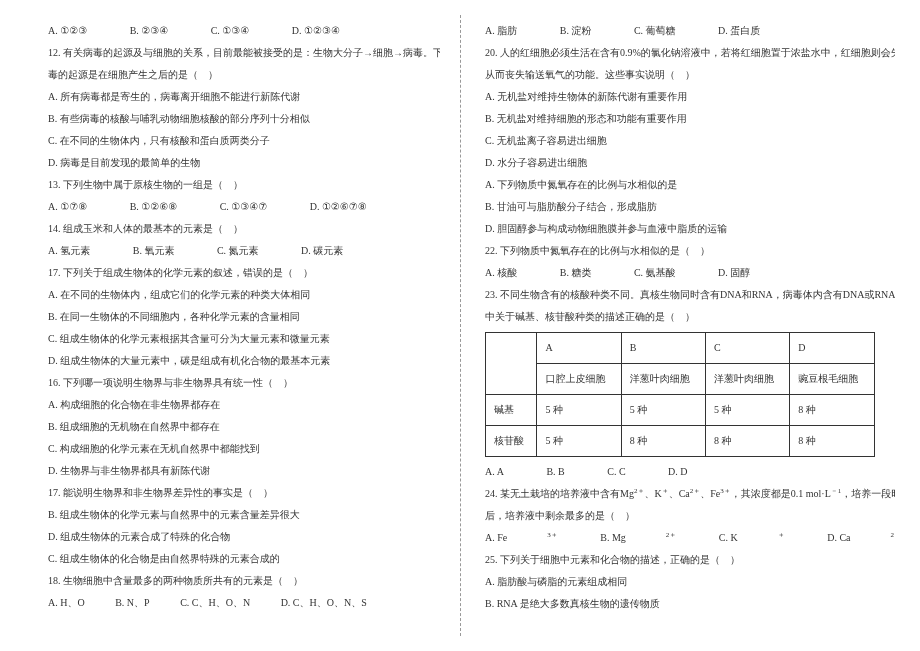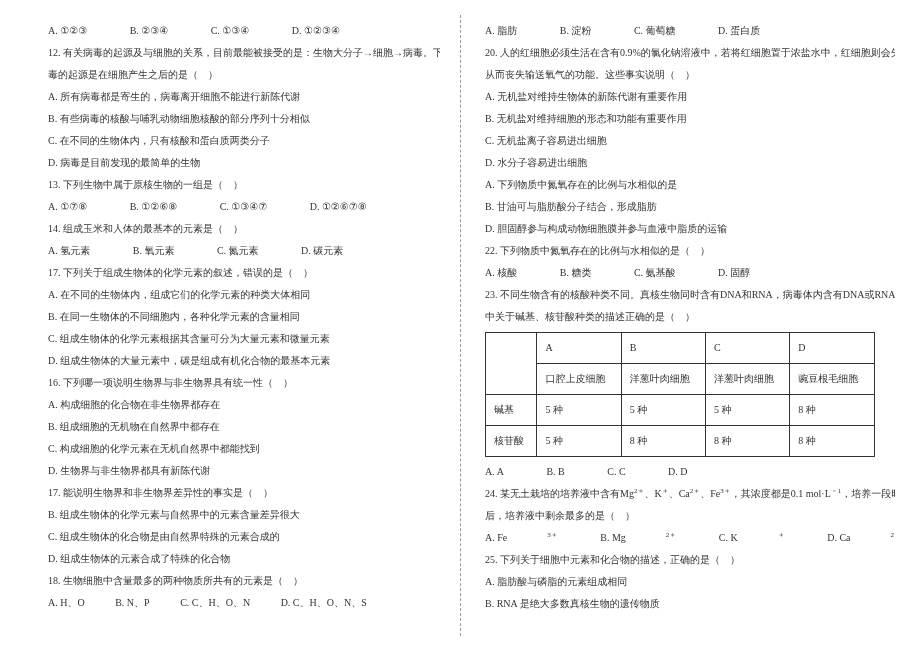--- a/index.html
+++ b/index.html
@@ -77,22 +77,22 @@
   <div class="line">B. 在同一生物体的不同细胞内，各种化学元素的含量相同</div>
   <div class="line">C. 组成生物体的化学元素根据其含量可分为大量元素和微量元素</div>
   <div class="line">D. 组成生物体的大量元素中，碳是组成有机化合物的最基本元素</div>
   <div class="line">16. 下列哪一项说明生物界与非生物界具有统一性（　）</div>
   <div class="line">A. 构成细胞的化合物在非生物界都存在</div>
   <div class="line">B. 组成细胞的无机物在自然界中都存在</div>
   <div class="line">C. 构成细胞的化学元素在无机自然界中都能找到</div>
   <div class="line">D. 生物界与非生物界都具有新陈代谢</div>
   <div class="line">17. 能说明生物界和非生物界差异性的事实是（　）</div>
   <div class="line">B. 组成生物体的化学元素与自然界中的元素含量差异很大</div>
+  <div class="line">D. 组成生物体的元素合成了特殊的化合物</div>
   <div class="line">C. 组成生物体的化合物是由自然界特殊的元素合成的</div>
-  <div class="line">D. 组成生物体的元素合成了特殊的化合物</div>
   <div class="line">18. 生物细胞中含量最多的两种物质所共有的元素是（　）</div>
   <div class="line opts-narrow">
     <span>A. H、O</span>
     <span>B. N、P</span>
     <span>C. C、H、O、N</span>
     <span>D. C、H、O、N、S</span>
   </div>
 
 </div>
 

